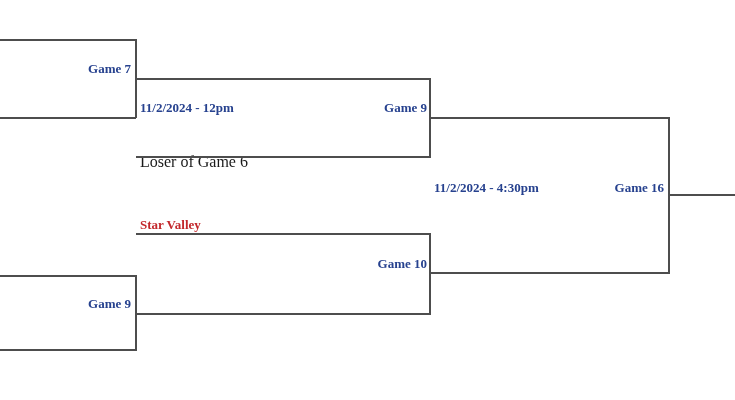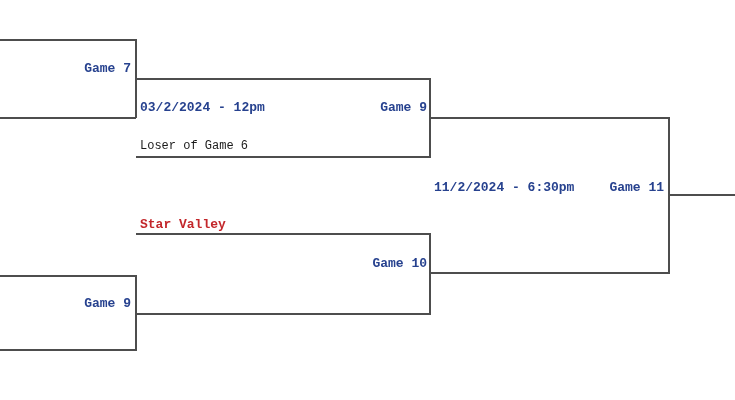--- a/index.html
+++ b/index.html
@@ -8,21 +8,21 @@
     background: #ffffff;
     width: 735px;
     height: 400px;
     overflow: hidden;
   }
   #bracket {
     position: relative;
     width: 735px;
     height: 400px;
     background: var(--c-bg, #ffffff);
-    font-family: Liberation Mono, monospace;
+    font-family: Liberation Serif, serif;
   }
   .hline, .vline {
     position: absolute;
     background: var(--c-line, #4d4d4d);
   }
   .hline { height: 1.5px; }
   .vline { width: 1.5px; }
   .lbl {
     position: absolute;
     white-space: nowrap;
@@ -33,54 +33,55 @@
     color: var(--c-blue, #27428f);
     font-weight: 700;
   }
   .red {
     color: var(--c-red, #c3272b);
     font-weight: 700;
   }
   .plain {
     color: var(--c-text, #1a1a1a);
     font-weight: 400;
-    font-size: 12px;
+    font-size: 16px;
+    margin-top: 15px;
   }
   .right { text-align: right; }
 </style>
 </head>
 <body>
 
 <div id="bracket">
 
   <div class="hline" style="left:0; top:39px; width:136px"></div>
   <div class="hline" style="left:0; top:117px; width:136px"></div>
   <div class="vline" style="left:135px; top:39px; height:79px"></div>
   <span class="lbl blue right" style="right:604px; top:61px">Game 7</span>
 
   <div class="hline" style="left:135px; top:78px; width:295px"></div>
 
-  <span class="lbl blue" style="left:140px; top:100px">03/2/2024 - 12pm</span>
+  <span class="lbl blue" style="left:140px; top:100px">11/2/2024 - 12pm</span>
   <span class="lbl blue right" style="right:308px; top:100px">Game 9</span>
   <span class="lbl plain" style="left:140px; top:139px">Loser of Game 6</span>
   <div class="hline" style="left:136px; top:156px; width:294px"></div>
   <div class="vline" style="left:429px; top:78px; height:79.5px"></div>
   <div class="hline" style="left:429px; top:117px; width:240px"></div>
 
   <span class="lbl red" style="left:140px; top:217px">Star Valley</span>
   <div class="hline" style="left:136px; top:233px; width:294px"></div>
   <span class="lbl blue right" style="right:308px; top:256px">Game 10</span>
   <div class="vline" style="left:429px; top:233px; height:81.5px"></div>
   <div class="hline" style="left:429px; top:272px; width:240px"></div>
 
   <div class="hline" style="left:0; top:275px; width:136px"></div>
   <div class="hline" style="left:0; top:349px; width:136px"></div>
   <div class="vline" style="left:135px; top:275px; height:75.5px"></div>
   <span class="lbl blue right" style="right:604px; top:296px">Game 9</span>
 
   <div class="hline" style="left:135px; top:313px; width:295px"></div>
 
-  <span class="lbl blue" style="left:434px; top:180px">11/2/2024 - 6:30pm</span>
-  <span class="lbl blue right" style="right:71px; top:180px">Game 11</span>
+  <span class="lbl blue" style="left:434px; top:180px">11/2/2024 - 4:30pm</span>
+  <span class="lbl blue right" style="right:71px; top:180px">Game 16</span>
   <div class="vline" style="left:668px; top:117px; height:156.5px"></div>
   <div class="hline" style="left:668px; top:194px; width:67px"></div>
 
 </div>
 
 </body></html>

